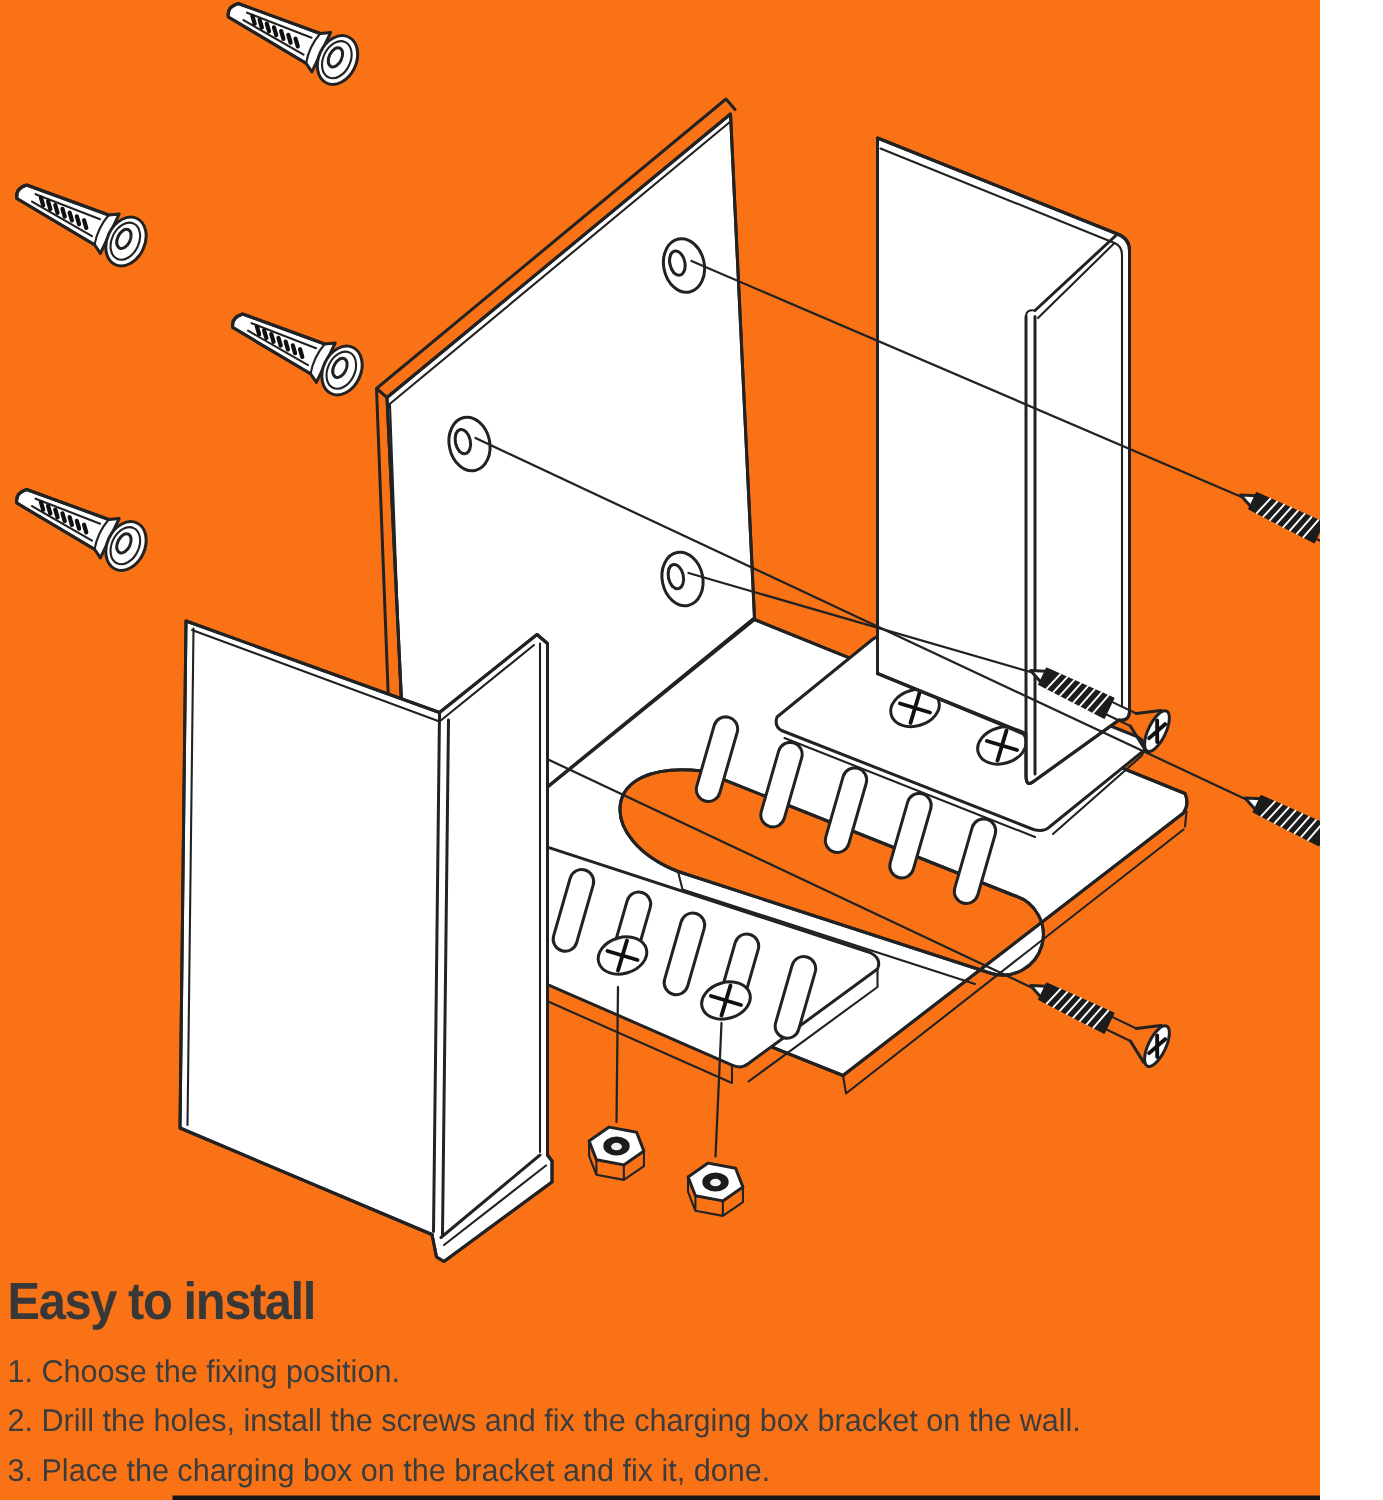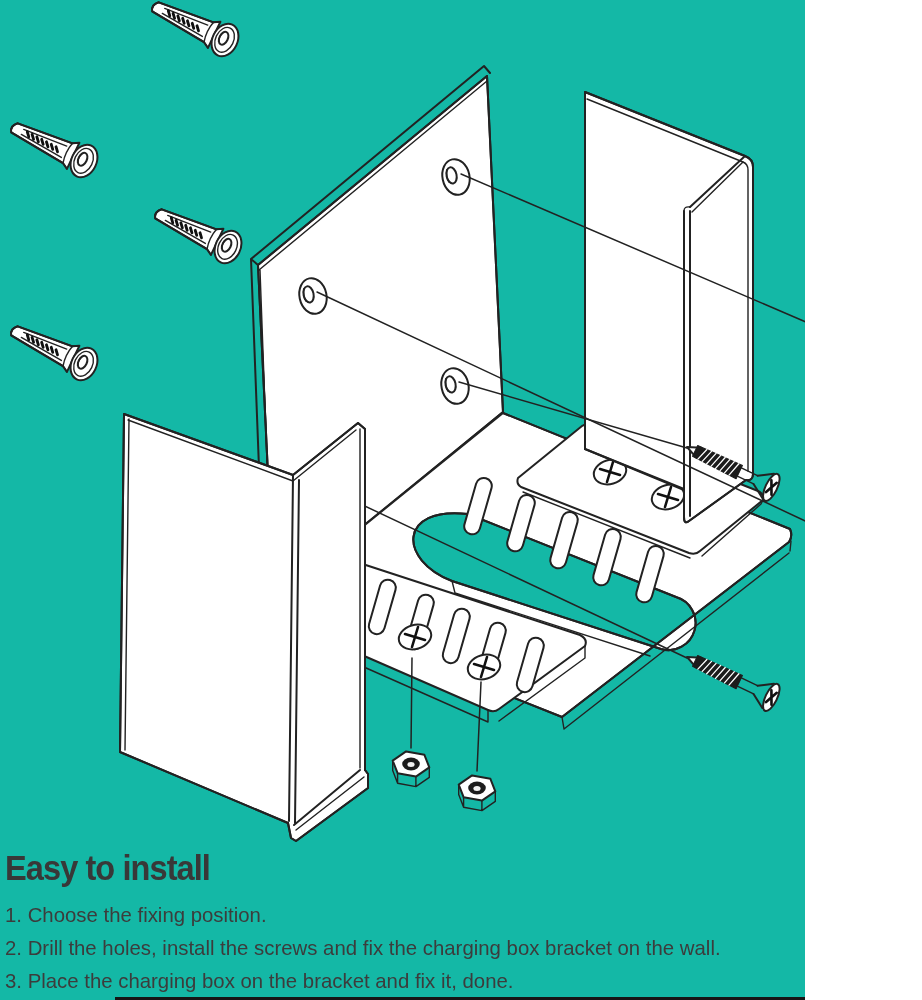--- a/index.html
+++ b/index.html
@@ -1,16 +1,16 @@
 <!DOCTYPE html>
 <html><head>
 <meta charset="utf-8">
 <style>
   html,body{margin:0;padding:0;background:#ffffff;}
-  .page{position:relative;width:805px;height:1000px;background:#14b8a6;overflow:hidden;
+  .page{position:relative;width:880px;height:1000px;background:#f97316;overflow:hidden;
         font-family:"Liberation Sans", sans-serif;}
   .diagram{position:absolute;left:0;top:0;width:922px;height:855px;}
   svg{display:block;overflow:hidden;}
   
   .la *{stroke:#222;stroke-width:2;fill:none;stroke-linecap:round;stroke-linejoin:round;}
   .la .fw{fill:#ffffff;}
   .la .thin{stroke-width:1.4;}
   .la .t15{stroke-width:1.5;}
   .la .filldk{fill:#1c1c1c;stroke:#1c1c1c;stroke-width:1;}
   .la .ridge{stroke:#ffffff;stroke-width:1.3;}

